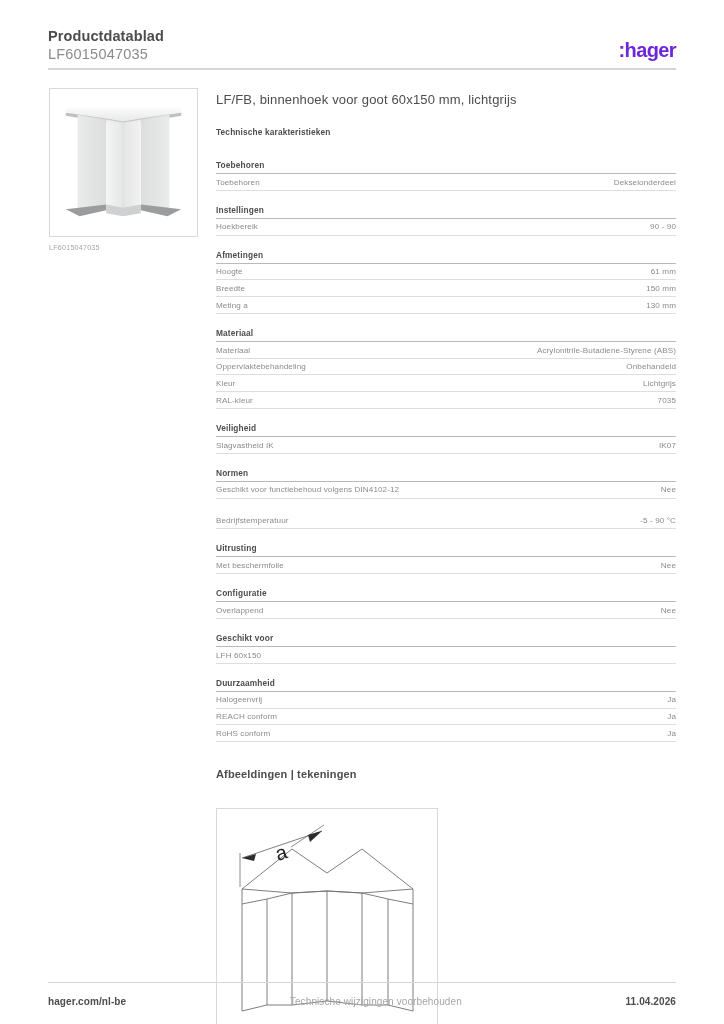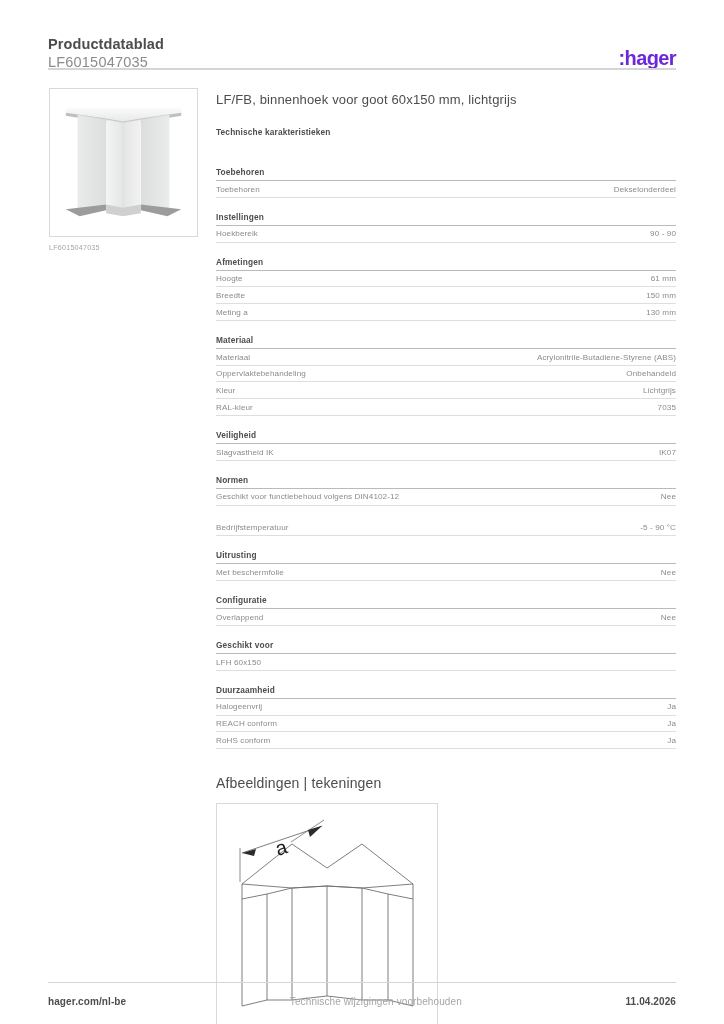--- a/index.html
+++ b/index.html
@@ -16,21 +16,21 @@
     width: 724px;
     height: 1024px;
     background: #fff;
     overflow: hidden;
   }
 
   
   .header {
     position: absolute;
     left: 48px;
-    top: 36px;
+    top: 28px;
     width: 628px;
     height: 46px;
   }
   .doc-title {
     font-size: 14.5px;
     font-weight: bold;
     color: #4d4d4f;
     letter-spacing: .1px;
     line-height: 17px;
   }
@@ -93,21 +93,21 @@
     font-weight: normal;
     color: #4d4d4f;
     letter-spacing: .15px;
     margin-bottom: 20px;
   }
   .tech-heading {
     font-size: 8.3px;
     font-weight: bold;
     color: #4d4d4f;
     letter-spacing: .15px;
-    margin-bottom: 30px;
+    margin-bottom: 23px;
   }
 
   .group { margin-bottom: 14px; }
   .group-title {
     font-size: 8.3px;
     font-weight: bold;
     color: #4d4d4f;
     letter-spacing: .15px;
     padding-bottom: 3px;
     border-bottom: 1px solid #b9babc;
@@ -122,26 +122,26 @@
     padding: 3.6px 0 3.2px 0;
     letter-spacing: .1px;
   }
   .row .k { text-align: left; }
   .row .v { text-align: right; white-space: nowrap; padding-left: 10px; }
 
   .group.spaced-top { }
 
   
   .draw-heading {
-    font-size: 14px;
-    font-weight: normal;
+    font-size: 11px;
+    font-weight: bold;
     color: #4d4d4f;
     letter-spacing: .15px;
     margin-top: 26px;
-    margin-bottom: 12px;
+    margin-bottom: 28px;
   }
   .draw-box {
     width: 222px;
     height: 224px;
     border: 1px solid #d8d9db;
     background: #fff;
     overflow: hidden;
   }
 
   

